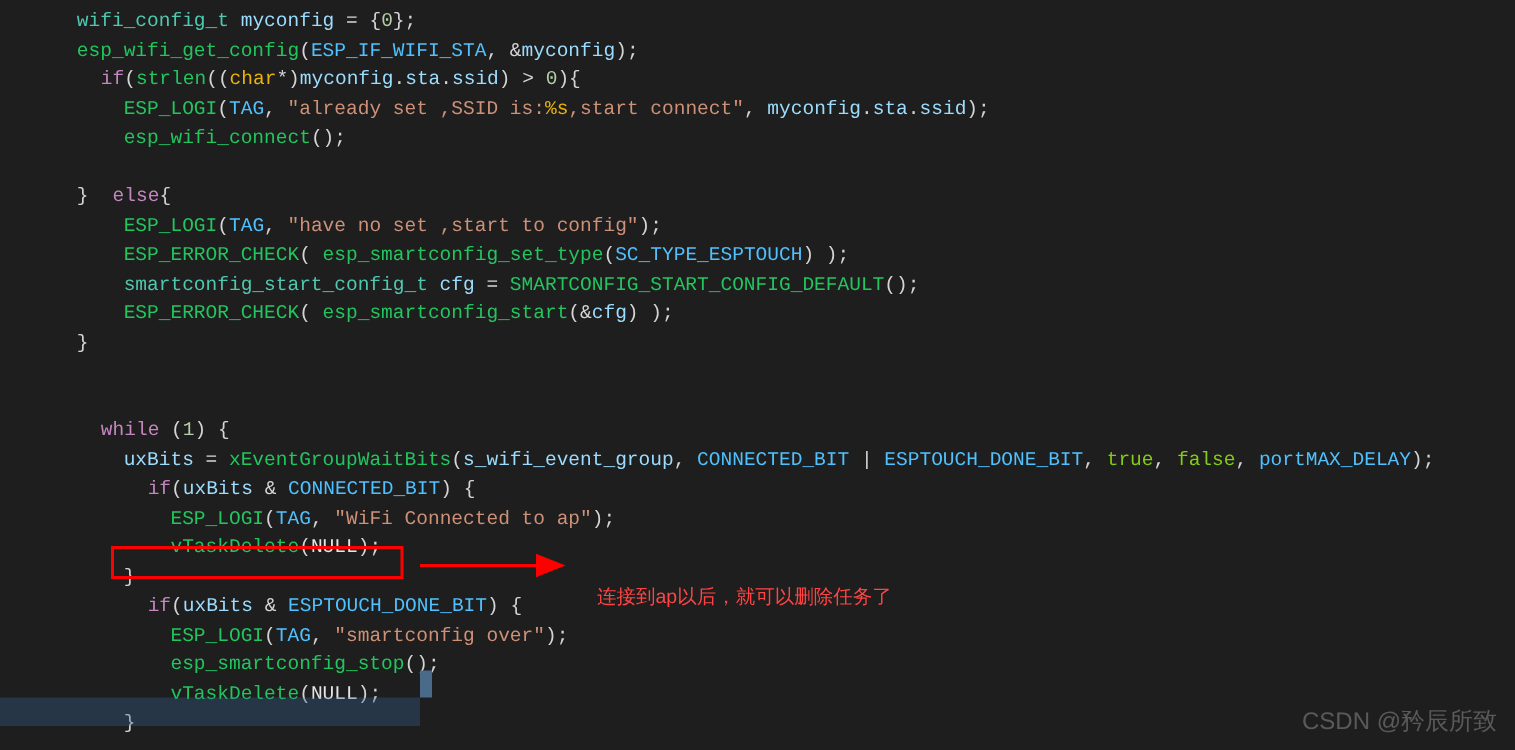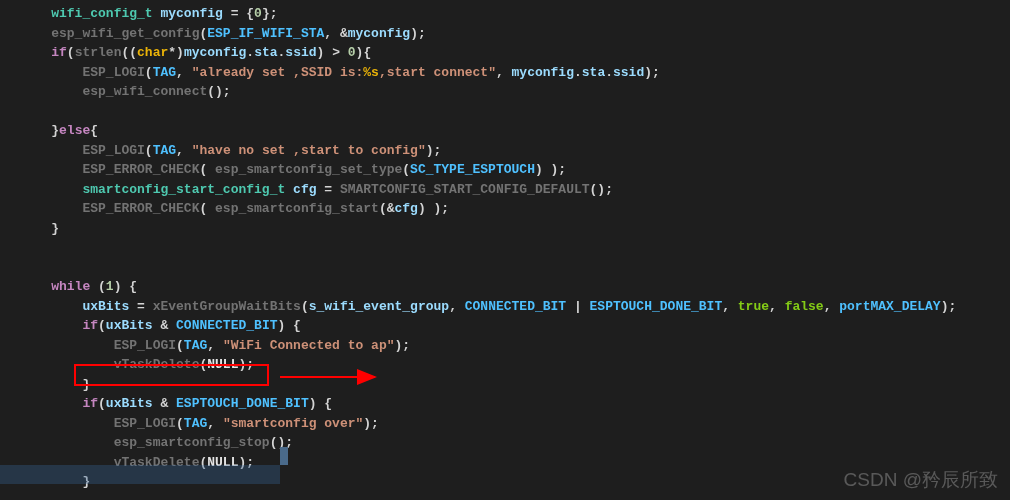--- a/index.html
+++ b/index.html
@@ -18,27 +18,26 @@
       height: 500px;
       overflow: hidden;
     }
     .code-area {
       padding: 4px 0;
       white-space: pre;
     }
     .line {
       padding: 0 16px 0 20px;
       height: 19.5px;
-      font-weight: bold;
     }
-    .keyword { color: #c586c0; }
+    .keyword { color: #c586c0; margin-left: 16px; }
     .keyword2 { color: #eab308; }
     .type { color: #4ec9b0; }
     .var { color: #9cdcfe; }
-    .func { color: #737373; }
+    .func { color: #22c55e; }
     .string { color: #ce9178; }
     .num { color: #b5cea8; }
     .op { color: #d4d4d4; }
     .paren { color: #d4d4d4; }
     .macro { color: #e5e5e5; }
     .const { color: #4fc1ff; }
     .bool { color: #84cc16; }
     
     .red-box {
       position: absolute;
@@ -85,21 +84,21 @@
       height: 19px;
       background: rgba(55, 100, 150, 0.35);
       pointer-events: none;
     }
     
     .watermark {
       position: absolute;
       right: 12px;
       bottom: 6px;
       color: rgba(200, 200, 200, 0.35);
-      font-size: 19px;
+      font-size: 16px;
       font-family: "Microsoft YaHei", sans-serif;
       text-align: right;
     }
   </style>
 </head>
 <body>
 
 <div class="highlight-line"></div>
 
 <div class="code-area" id="code-container"><div class="line">    <span class="type">wifi_config_t</span><span class="op"> </span><span class="var">myconfig</span><span class="op"> = {</span><span class="num">0</span><span class="op">};</span></div><div class="line">    <span class="func">esp_wifi_get_config</span><span class="paren">(</span><span class="const">ESP_IF_WIFI_STA</span><span class="op">, &amp;</span><span class="var">myconfig</span><span class="paren">);</span></div><div class="line">    <span class="keyword">if</span><span class="paren">(</span><span class="func">strlen</span><span class="paren">((</span><span class="keyword2">char</span><span class="op">*)</span><span class="var">myconfig</span><span class="op">.</span><span class="var">sta</span><span class="op">.</span><span class="var">ssid</span><span class="op">) &gt; </span><span class="num">0</span><span class="op">){</span></div><div class="line">        <span class="func">ESP_LOGI</span><span class="paren">(</span><span class="const">TAG</span><span class="op">, </span><span class="string">"already set ,SSID is:</span><span class="keyword2">%s</span><span class="string">,start connect"</span><span class="op">, </span><span class="var">myconfig</span><span class="op">.</span><span class="var">sta</span><span class="op">.</span><span class="var">ssid</span><span class="paren">);</span></div><div class="line">        <span class="func">esp_wifi_connect</span><span class="paren">();</span></div><div class="line">&nbsp;</div><div class="line">    <span class="op">}</span><span class="keyword">else</span><span class="op">{</span></div><div class="line">        <span class="func">ESP_LOGI</span><span class="paren">(</span><span class="const">TAG</span><span class="op">, </span><span class="string">"have no set ,start to config"</span><span class="paren">);</span></div><div class="line">        <span class="func">ESP_ERROR_CHECK</span><span class="paren">( </span><span class="func">esp_smartconfig_set_type</span><span class="paren">(</span><span class="const">SC_TYPE_ESPTOUCH</span><span class="paren">) );</span></div><div class="line">        <span class="type">smartconfig_start_config_t</span><span class="op"> </span><span class="var">cfg</span><span class="op"> = </span><span class="func">SMARTCONFIG_START_CONFIG_DEFAULT</span><span class="paren">();</span></div><div class="line">        <span class="func">ESP_ERROR_CHECK</span><span class="paren">( </span><span class="func">esp_smartconfig_start</span><span class="paren">(&amp;</span><span class="var">cfg</span><span class="paren">) );</span></div><div class="line">    <span class="op">}</span></div><div class="line">&nbsp;</div><div class="line">&nbsp;</div><div class="line">    <span class="keyword">while</span><span class="paren"> (</span><span class="num">1</span><span class="paren">) {</span></div><div class="line">        <span class="var">uxBits</span><span class="op"> = </span><span class="func">xEventGroupWaitBits</span><span class="paren">(</span><span class="var">s_wifi_event_group</span><span class="op">, </span><span class="const">CONNECTED_BIT</span><span class="op"> | </span><span class="const">ESPTOUCH_DONE_BIT</span><span class="op">, </span><span class="bool">true</span><span class="op">, </span><span class="bool">false</span><span class="op">, </span><span class="const">portMAX_DELAY</span><span class="paren">);</span></div><div class="line">        <span class="keyword">if</span><span class="paren">(</span><span class="var">uxBits</span><span class="op"> &amp; </span><span class="const">CONNECTED_BIT</span><span class="paren">) {</span></div><div class="line">            <span class="func">ESP_LOGI</span><span class="paren">(</span><span class="const">TAG</span><span class="op">, </span><span class="string">"WiFi Connected to ap"</span><span class="paren">);</span></div><div class="line">            <span class="func">vTaskDelete</span><span class="paren">(</span><span class="macro">NULL</span><span class="paren">);</span></div><div class="line">        <span class="op">}</span></div><div class="line">        <span class="keyword">if</span><span class="paren">(</span><span class="var">uxBits</span><span class="op"> &amp; </span><span class="const">ESPTOUCH_DONE_BIT</span><span class="paren">) {</span></div><div class="line">            <span class="func">ESP_LOGI</span><span class="paren">(</span><span class="const">TAG</span><span class="op">, </span><span class="string">"smartconfig over"</span><span class="paren">);</span></div><div class="line">            <span class="func">esp_smartconfig_stop</span><span class="paren">();</span></div><div class="line">            <span class="func">vTaskDelete</span><span class="paren">(</span><span class="macro">NULL</span><span class="paren">);</span></div><div class="line">        <span class="op">}</span></div></div>
@@ -109,18 +108,19 @@
 <svg class="red-arrow" width="110" height="24">
   <defs>
     <marker id="arrowhead" markerWidth="10" markerHeight="8" refX="9" refY="4" orient="auto">
       <polygon points="0 0, 10 4, 0 8" fill="#ff0000"></polygon>
     </marker>
   </defs>
   <line x1="0" y1="12" x2="95" y2="12" stroke="#ff0000" stroke-width="2" marker-end="url(#arrowhead)"></line>
 </svg>
 
 <div class="annotation">
+  <div>连接到ap以后，就可以删除任务了</div>
   
 </div>
 
 <div class="selection-cursor"></div>
 
 <div class="watermark">CSDN @矜辰所致</div>
 
 </body></html>

